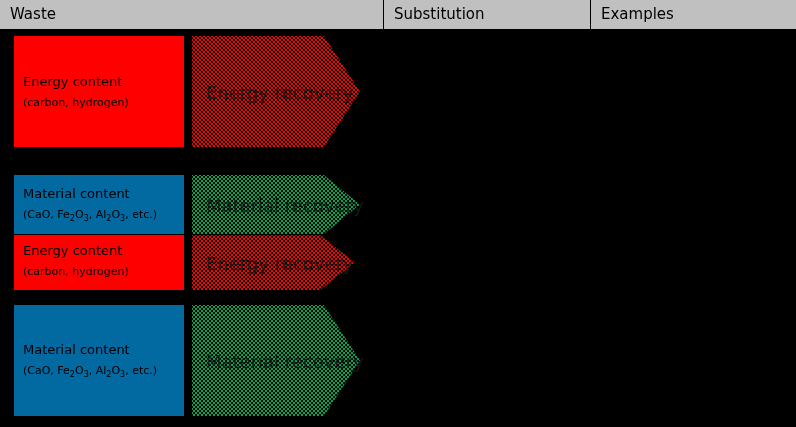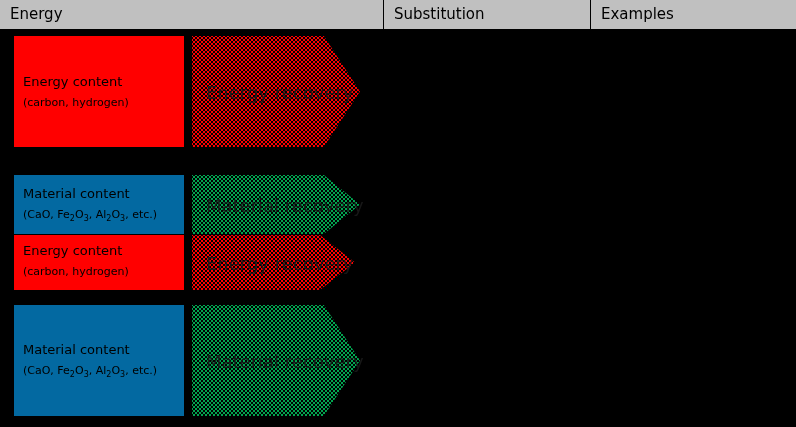--- a/index.html
+++ b/index.html
@@ -145,21 +145,21 @@
 
   #arrow-1 { top: 7px;   width: 168px; height: 111px; }
   #arrow-2 { top: 146px; width: 168px; height: 59px;  }
   #arrow-3 { top: 206px; width: 163px; height: 55px;  }
   #arrow-4 { top: 276px; width: 168px; height: 111px; }
 </style>
 </head>
 <body>
 
 <div id="header-row">
-  <div class="header-cell" id="header-cell-waste">Energy</div>
+  <div class="header-cell" id="header-cell-waste">Waste</div>
   <div class="header-cell" id="header-cell-subst">Substitution</div>
   <div class="header-cell" id="header-cell-examples">Examples</div>
 </div>
 
 <div id="table-body">
 
   <div class="waste-box red" id="waste-box-1">
     <span class="title">Energy content</span>
     <span class="sub">(carbon, hydrogen)</span>
   </div>

